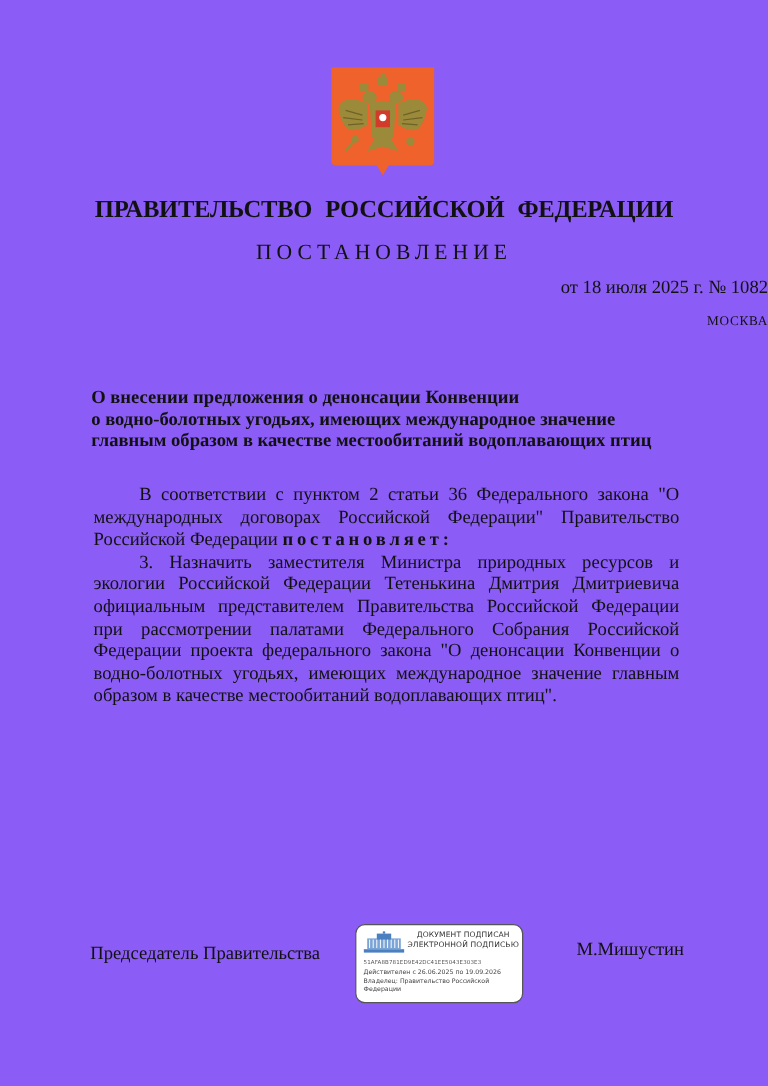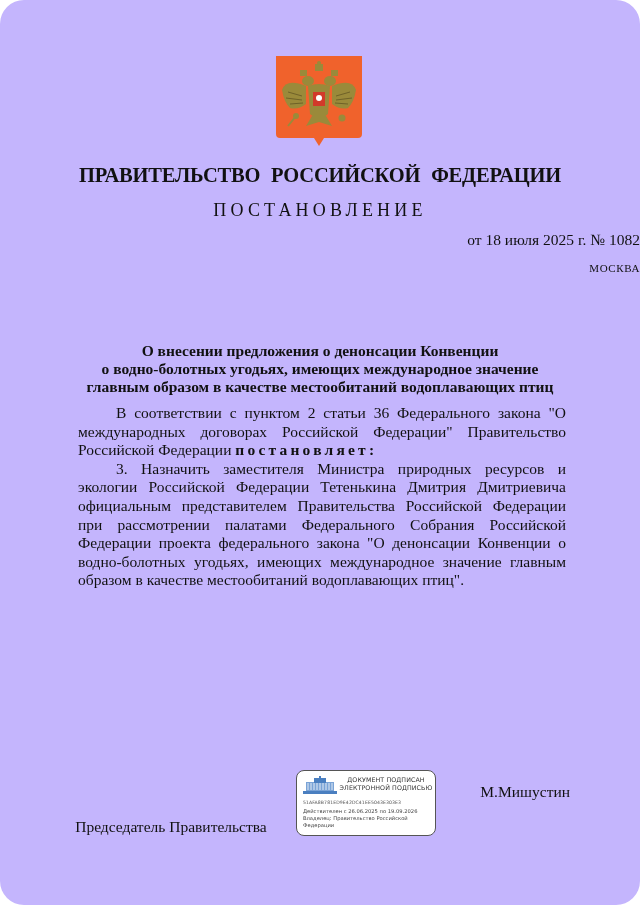--- a/index.html
+++ b/index.html
@@ -1,39 +1,39 @@
 <!DOCTYPE html>
 <html><head>
 <meta charset="utf-8">
 <style>
   html, body { margin: 0; padding: 0; background: #ffffff; }
   body { width: 640px; height: 905px; position: relative; overflow: hidden;
          font-family: "Liberation Serif", "DejaVu Serif", serif; color: #111; }
-  .page { position: absolute; left: 0; top: 0; width: 640px; height: 905px; background: #c4b5fd; border-radius: 24px; }
+  .page { position: absolute; left: 0; top: 0; width: 640px; height: 905px; background: #8b5cf6; }
 
   .emblem { position: absolute; left: 276px; top: 56px; width: 86px; height: 90px; }
 
   .gov-title { position: absolute; left: 0; top: 164px; width: 640px; text-align: center;
                font-weight: bold; font-size: 20.5px; letter-spacing: -0.2px; word-spacing: 6px; }
   .doc-type { position: absolute; left: 0; top: 200px; width: 640px; text-align: center;
               font-size: 18px; letter-spacing: 4.2px; }
   .doc-date { position: absolute; left: 0; top: 231px; width: 640px; text-align: right;
               font-size: 15.5px; }
   .doc-city { position: absolute; left: 0; top: 262px; width: 640px; text-align: right;
               font-size: 11px; letter-spacing: 0.6px; }
 
-  .subject { position: absolute; left: 60px; top: 323px; width: 520px; text-align: center;
-             font-weight: bold; font-size: 15.5px; line-height: 18px; margin-top: 19px; }
+  .subject { position: absolute; left: 76px; top: 323px; width: 520px; text-align: left;
+             font-weight: bold; font-size: 15.5px; line-height: 18px; }
 
   .body { position: absolute; left: 78px; top: 404px; width: 488px; font-size: 15.5px; line-height: 18.6px; }
   .para { text-align: justify; text-indent: 38px; margin: 0; }
   .spaced { font-weight: bold; letter-spacing: 3.2px; }
 
   .signer-title { position: absolute; left: 68px; top: 785px; width: 206px; text-align: center;
-                  font-size: 15.5px; line-height: 19px; margin-top: 32px; }
+                  font-size: 15.5px; line-height: 19px; }
   .signer-name { position: absolute; left: 470px; top: 783px; width: 100px; text-align: right;
                  font-size: 15.5px; }
 
   .stamp { position: absolute; left: 296px; top: 770px; width: 138px; height: 64px;
            border: 1.5px solid #555; border-radius: 8px; background: #fff;
            font-family: "DejaVu Sans", "Liberation Sans", sans-serif; color: #333; }
   .stamp-logo { position: absolute; left: 6px; top: 5px; width: 34px; height: 18px; }
   .stamp-head { position: absolute; left: 42px; top: 5px; width: 94px; text-align: center;
                 font-size: 6.3px; line-height: 8px; letter-spacing: 0.1px; }
   .stamp-cert { position: absolute; left: 6px; top: 29px; font-size: 4.6px; color: #555; letter-spacing: 0.1px; }

